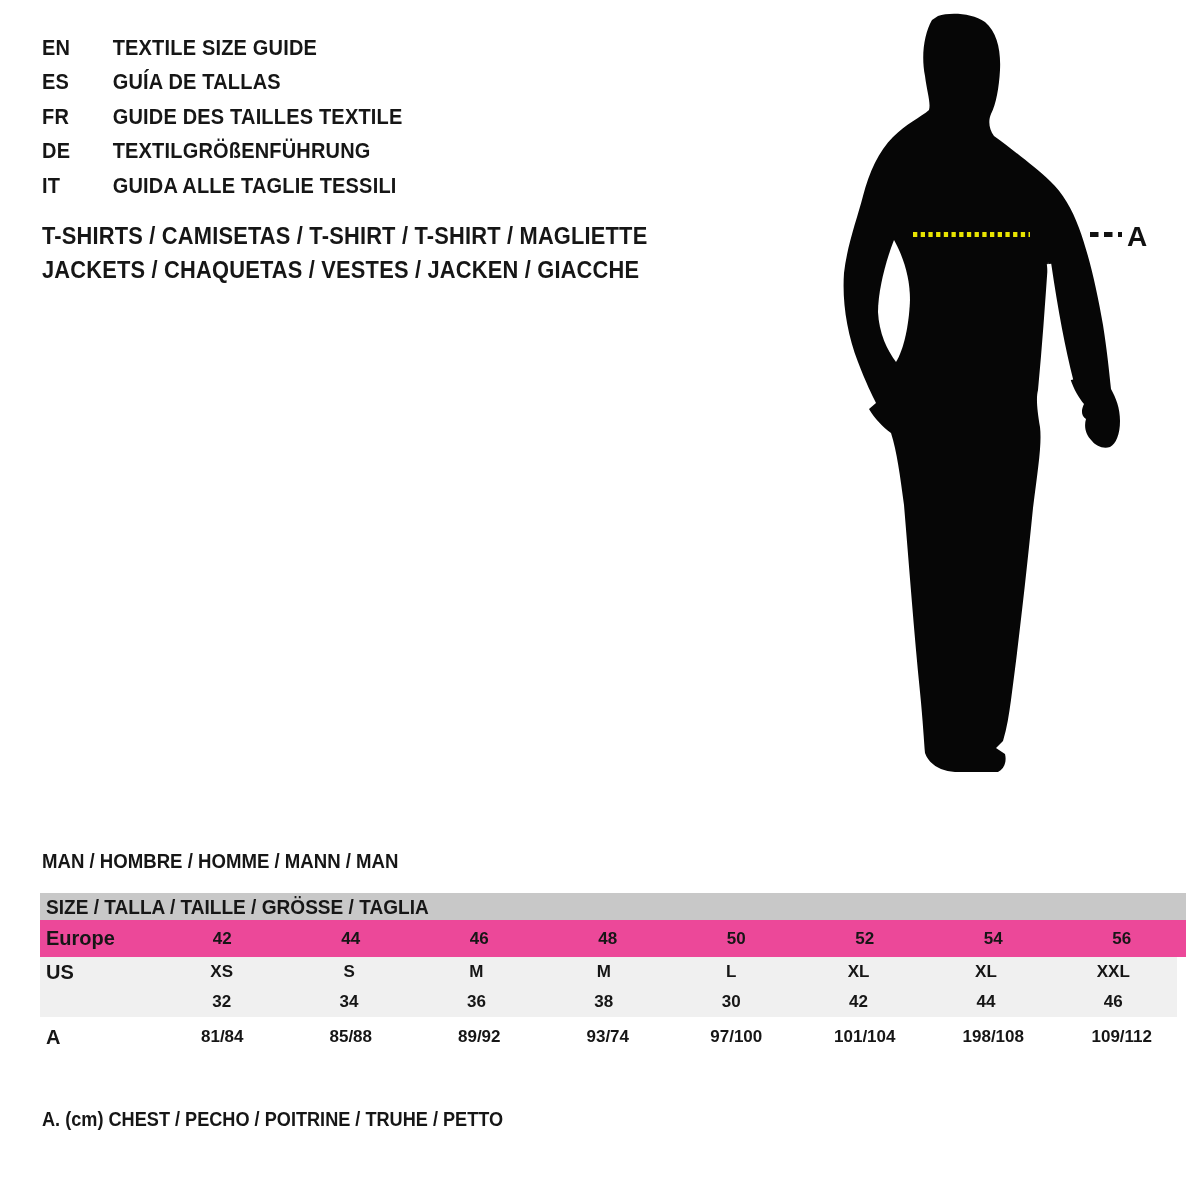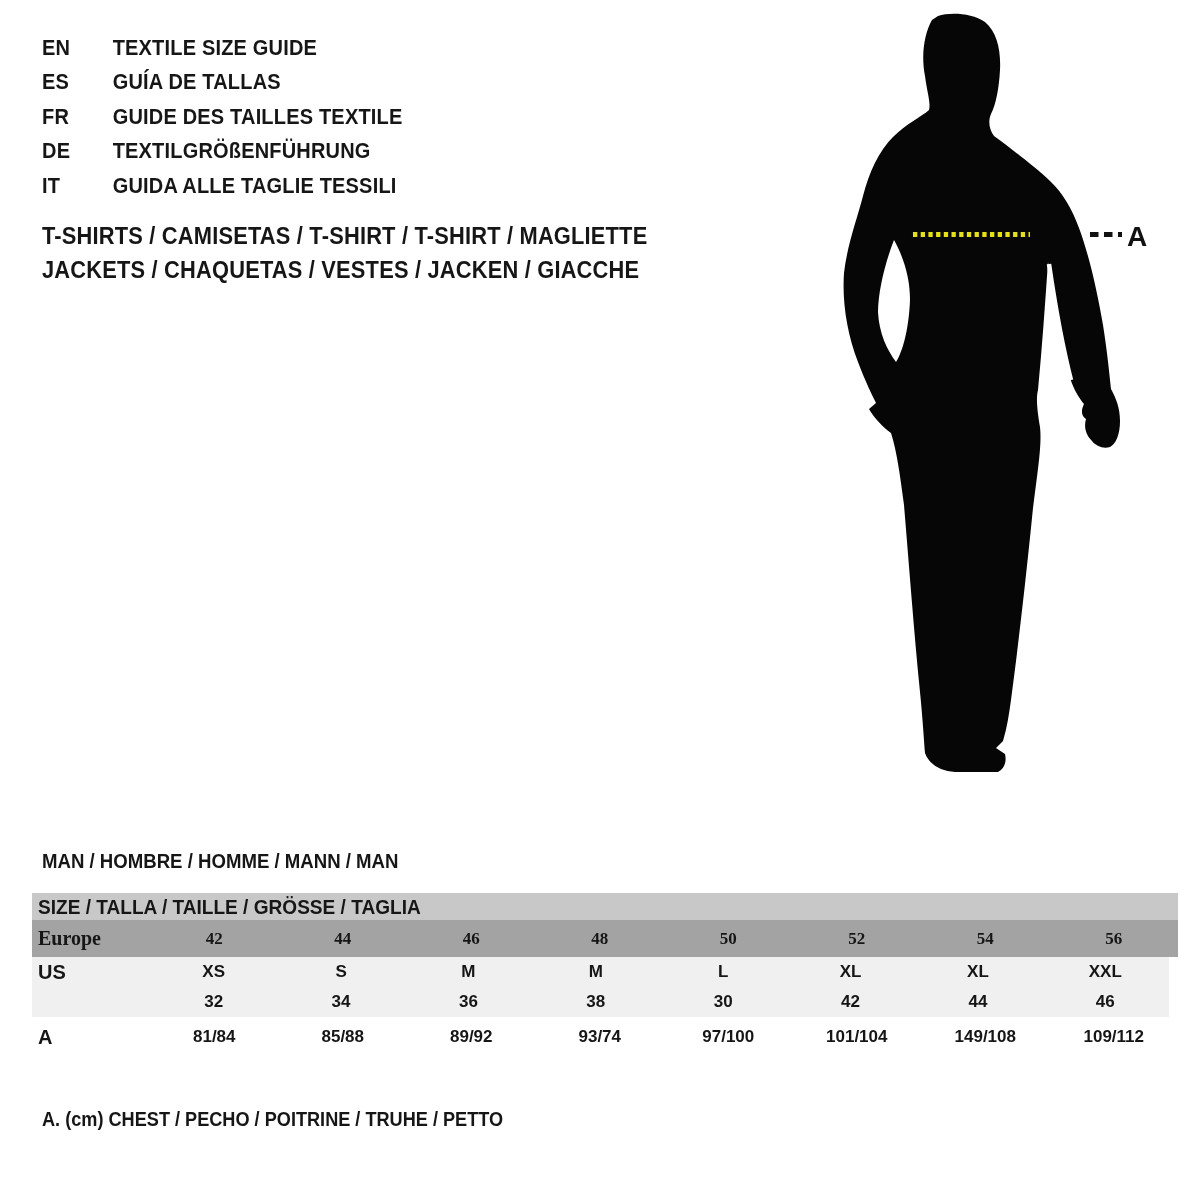--- a/index.html
+++ b/index.html
@@ -18,29 +18,29 @@
   
   .product-lines{position:absolute;left:42px;top:220px;font-size:23.5px;font-weight:bold;line-height:33.5px;letter-spacing:0.2px;}
 
   
   .figure-svg{position:absolute;left:0;top:0;width:1200px;height:1200px;}
 
   
   .section-title{position:absolute;left:42px;top:851px;font-size:20px;font-weight:bold;line-height:20px;}
 
   
-  .size-table{position:absolute;left:32px;top:893px;width:1146px;}
+  .size-table{position:absolute;left:40px;top:893px;width:1146px;}
   .t-header{
     height:27px;background:#c8c8c8;display:flex;align-items:center;
     padding-left:6px;box-sizing:border-box;font-size:20.5px;font-weight:bold;
   }
   .t-row{display:grid;grid-template-columns:118px repeat(8,1fr);align-items:center;}
   .t-row .lbl{padding-left:6px;font-size:20px;font-weight:bold;text-align:left;}
   .t-row .val{font-size:17px;font-weight:bold;text-align:center;}
-  .row-europe{height:37px;background:#a3a3a3;font-family:Liberation Serif, serif;}
+  .row-europe{height:37px;background:#ec4899;}
   .t-band{background:#f0f0f0;width:1137px;}
   .row-us{height:30px;}
   .row-num{height:30px;}
   .row-a{height:40px;background:#ffffff;}
 
   
   .footnote{position:absolute;left:42px;top:1108px;font-size:19.5px;font-weight:bold;line-height:22px;}
 </style>
 </head>
 <body>
@@ -174,20 +174,20 @@
     </div>
 
     <div class="t-row row-a">
       <span class="lbl">A</span>
       <span class="val">81/84</span>
       <span class="val">85/88</span>
       <span class="val">89/92</span>
       <span class="val">93/74</span>
       <span class="val">97/100</span>
       <span class="val">101/104</span>
-      <span class="val">149/108</span>
+      <span class="val">198/108</span>
       <span class="val">109/112</span>
     </div>
   </div>
 
   <div class="footnote cond">A. (cm) CHEST / PECHO / POITRINE / TRUHE / PETTO</div>
 
 </div>
 
 </body></html>

